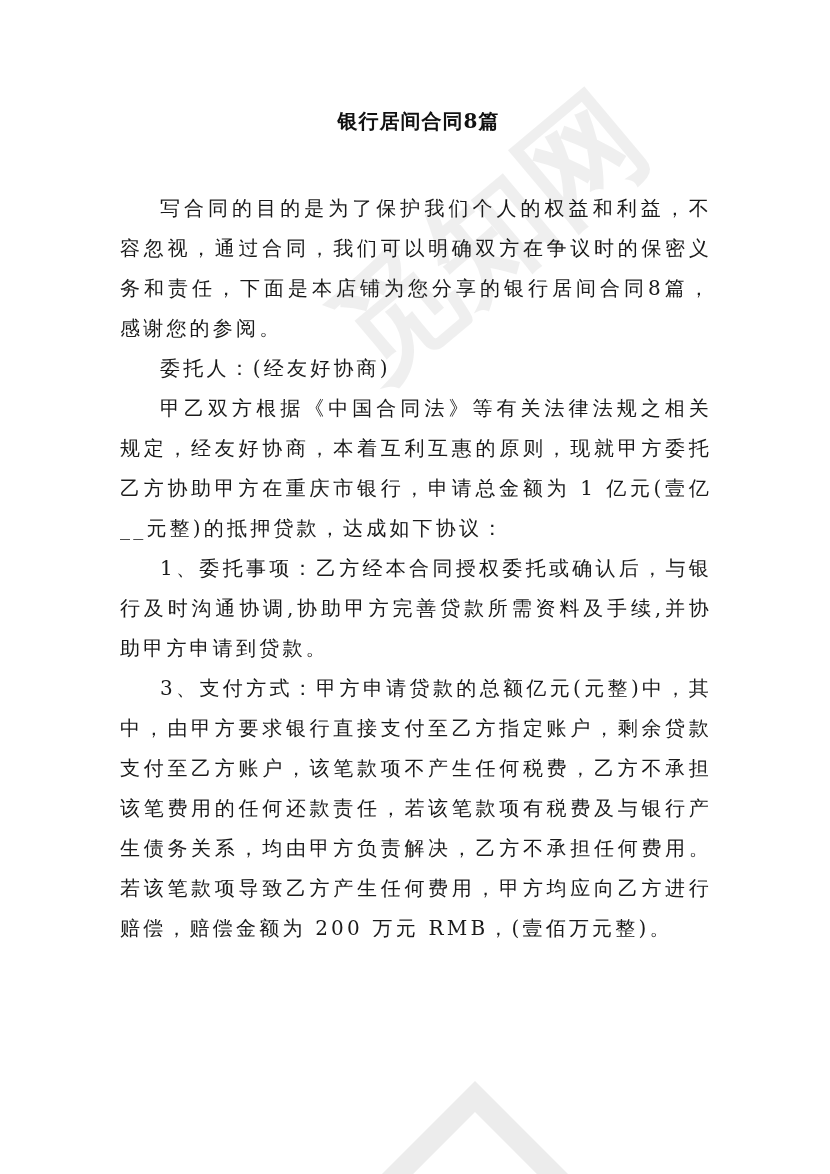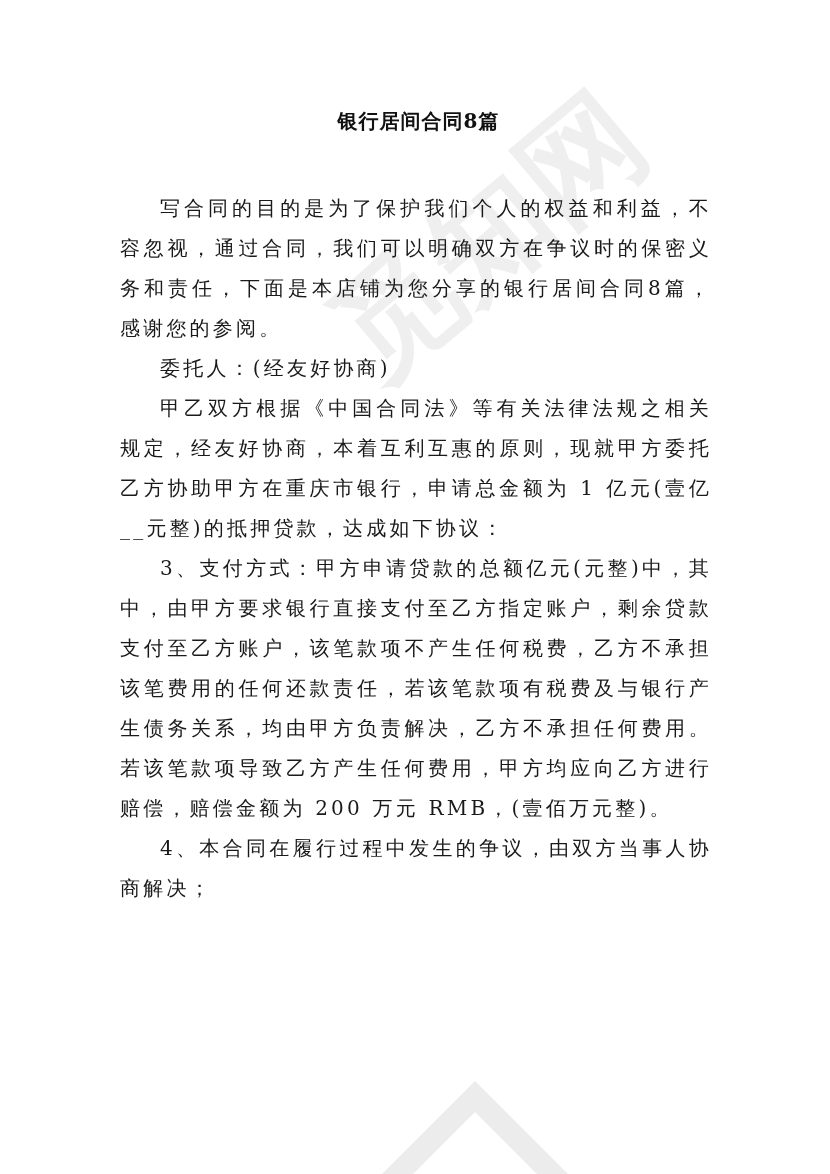--- a/index.html
+++ b/index.html
@@ -78,17 +78,17 @@
 
   <div class="watermark wm1">觅知网</div>
   <div class="wm-diamond"></div>
 
   <div class="title">银行居间合同8篇</div>
 
   <div class="body-text">
     <p class="para">写合同的目的是为了保护我们个人的权益和利益，不容忽视，通过合同，我们可以明确双方在争议时的保密义务和责任，下面是本店铺为您分享的银行居间合同8篇，感谢您的参阅。</p>
     <p class="para">委托人：(经友好协商)</p>
     <p class="para">甲乙双方根据《中国合同法》等有关法律法规之相关规定，经友好协商，本着互利互惠的原则，现就甲方委托乙方协助甲方在重庆市银行，申请总金额为 1 亿元(壹亿__元整)的抵押贷款，达成如下协议：</p>
+    <p class="para">1、委托事项：乙方经本合同授权委托或确认后，与银行及时沟通协调,协助甲方完善贷款所需资料及手续,并协助甲方申请到贷款。</p>
     <p class="para">3、支付方式：甲方申请贷款的总额亿元(元整)中，其中，由甲方要求银行直接支付至乙方指定账户，剩余贷款支付至乙方账户，该笔款项不产生任何税费，乙方不承担该笔费用的任何还款责任，若该笔款项有税费及与银行产生债务关系，均由甲方负责解决，乙方不承担任何费用。若该笔款项导致乙方产生任何费用，甲方均应向乙方进行赔偿，赔偿金额为 200 万元 RMB，(壹佰万元整)。</p>
-    <p class="para">4、本合同在履行过程中发生的争议，由双方当事人协商解决；</p>
   </div>
 
 </div>
 
 </body></html>

